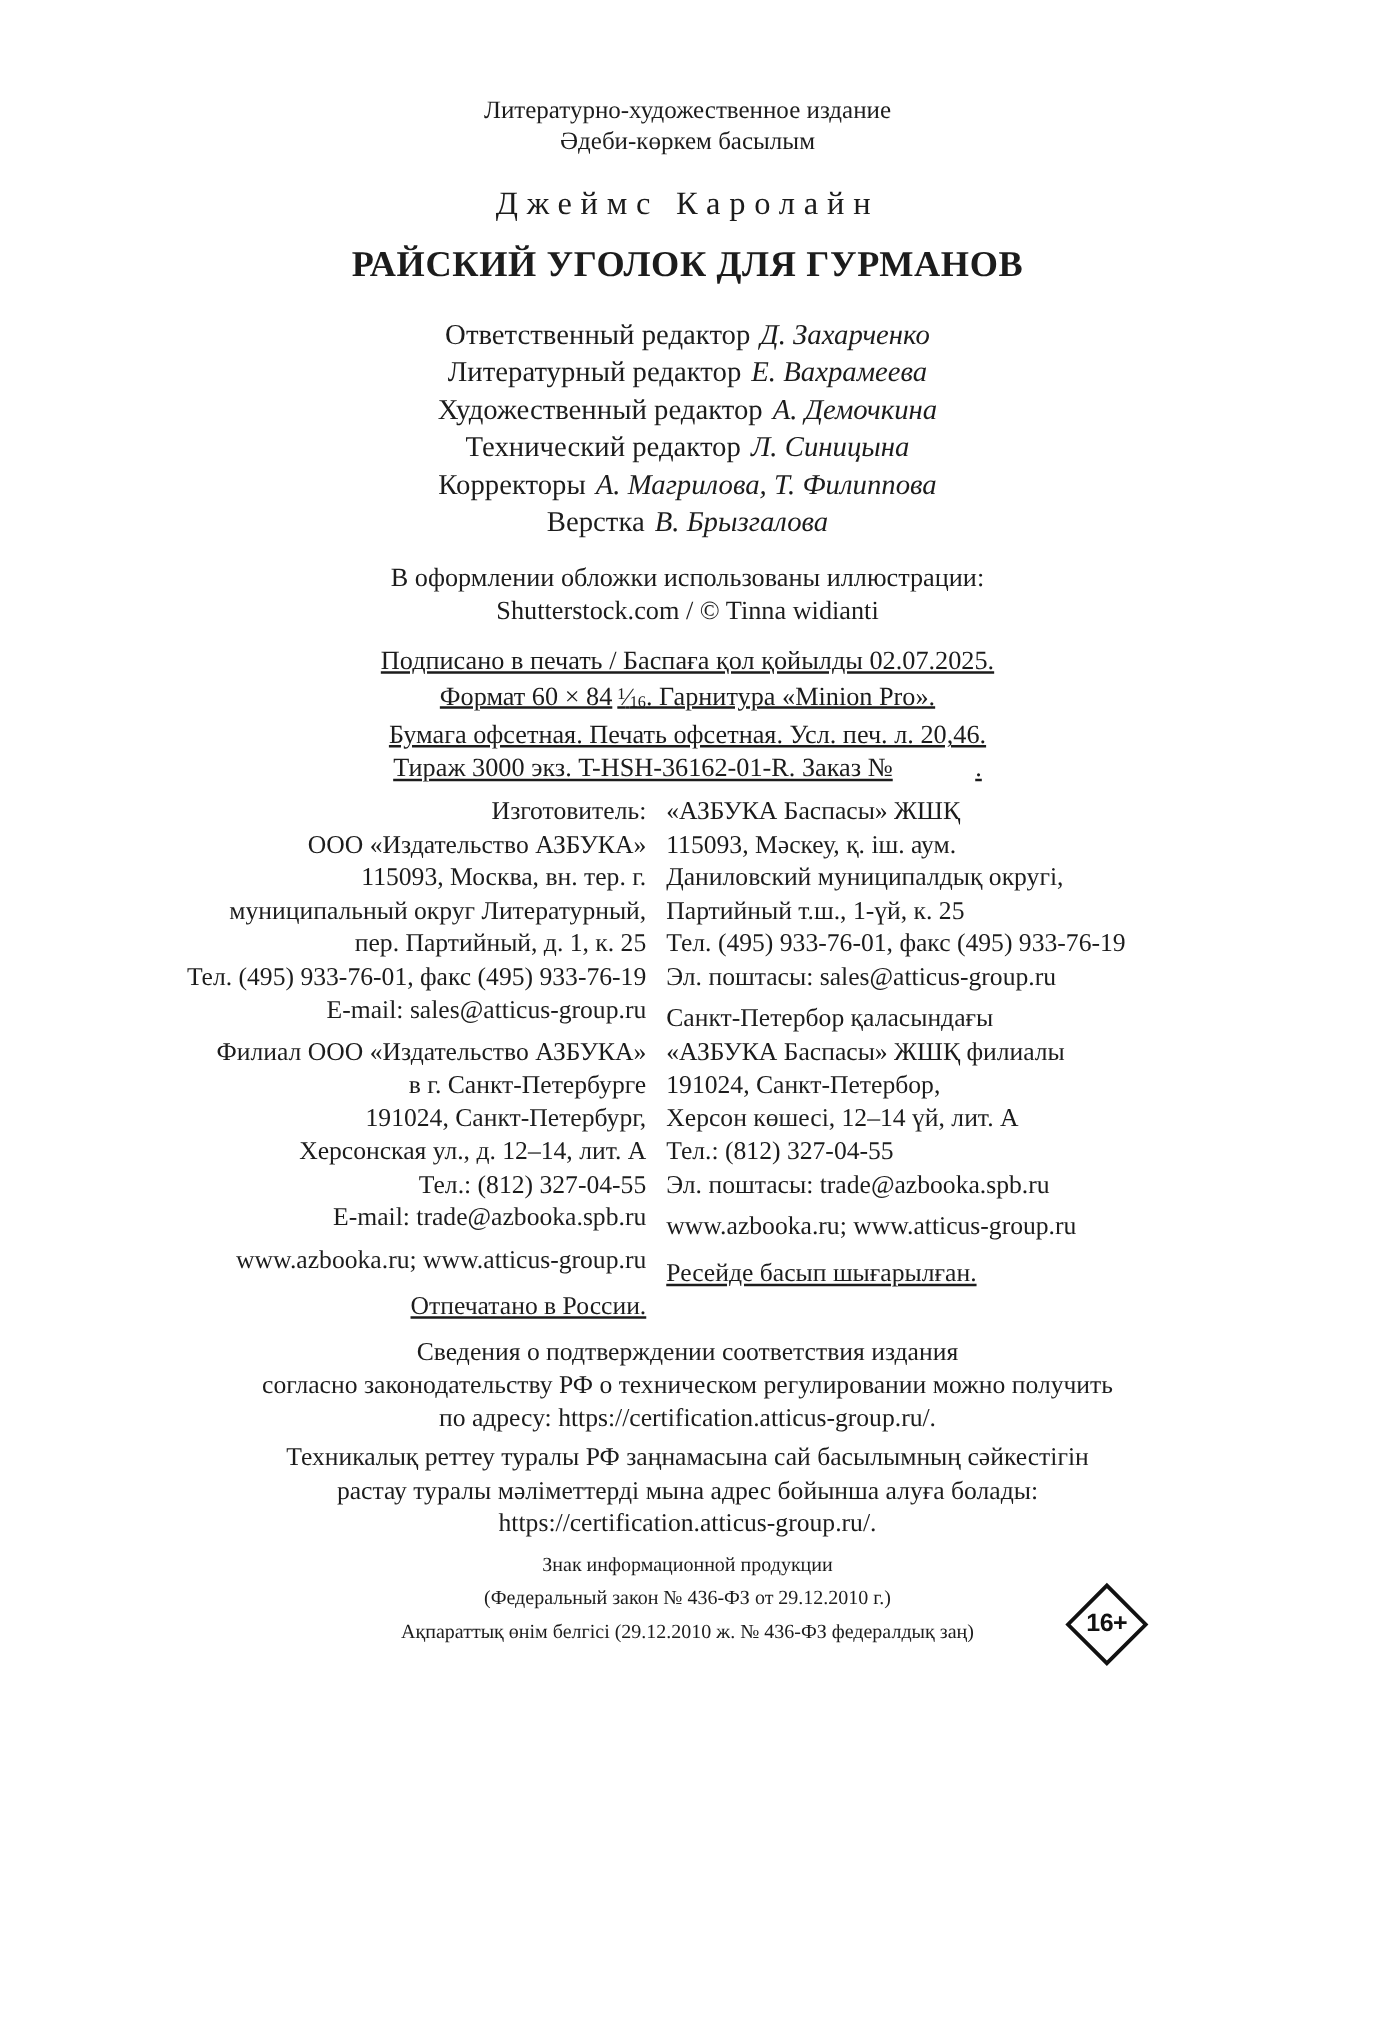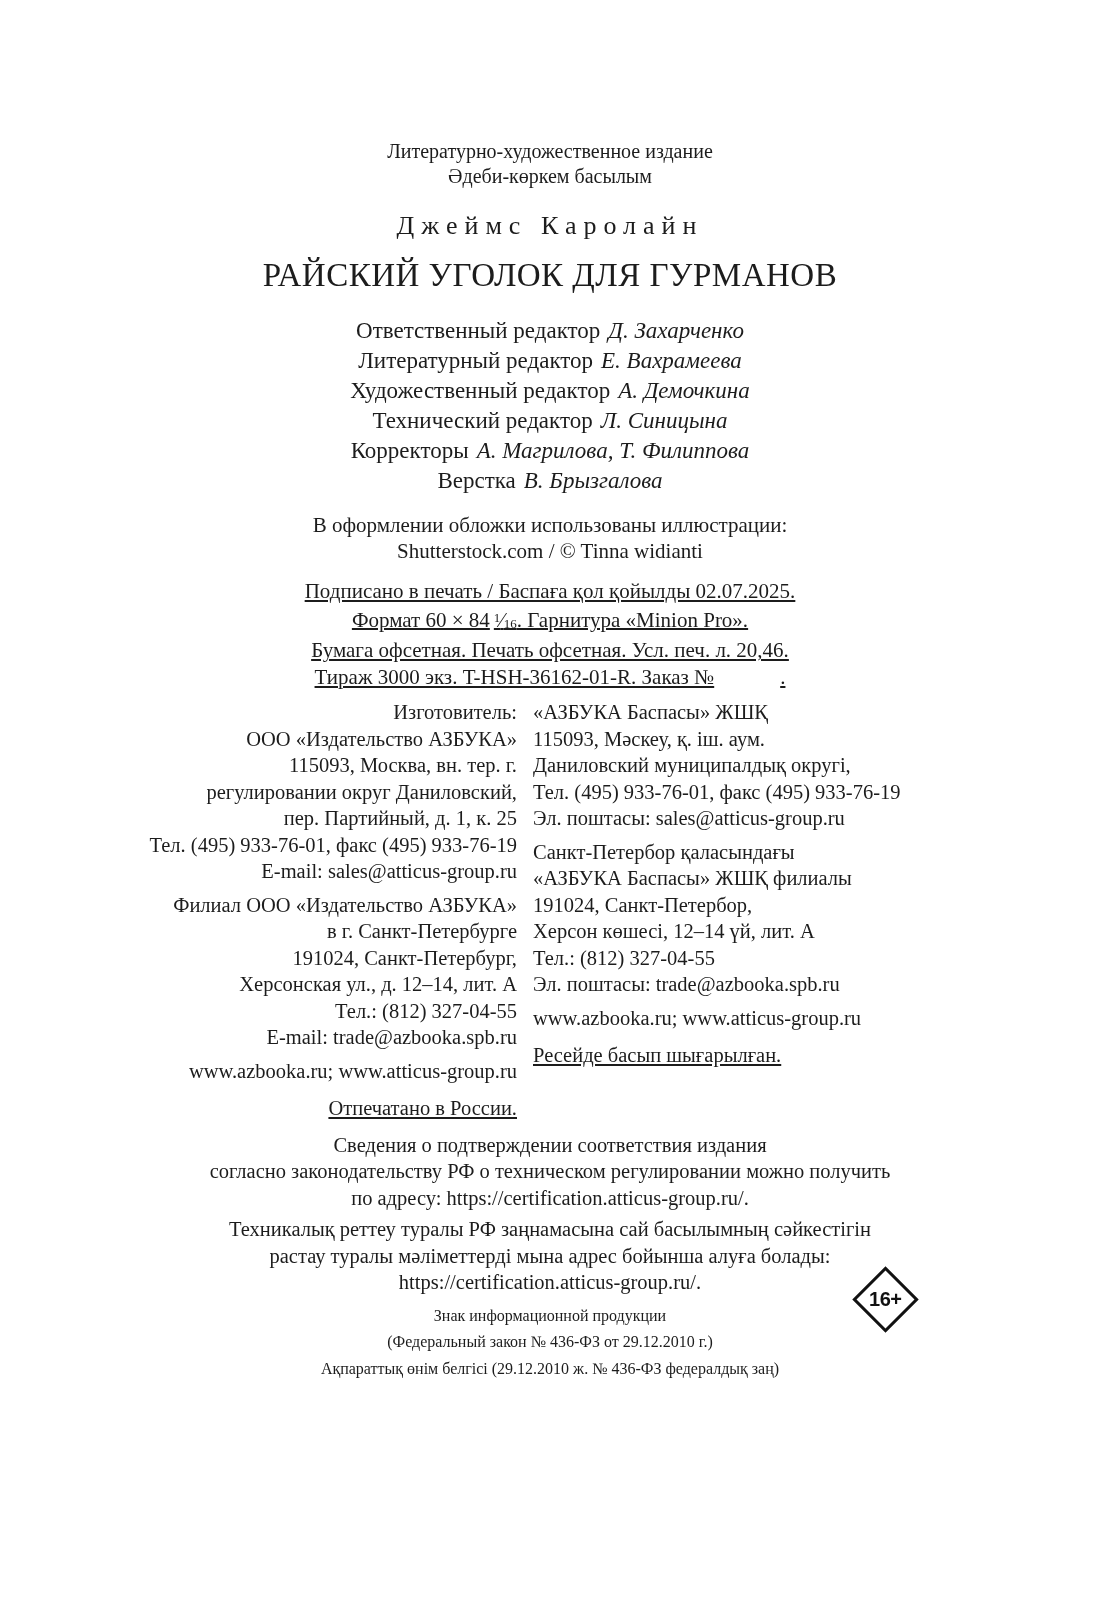--- a/index.html
+++ b/index.html
@@ -7,23 +7,23 @@
     position:relative;
     width:1100px; height:1616px;
     background:#ffffff;
     color:#1c1c1c;
     font-family:"Liberation Serif","DejaVu Serif",serif;
     overflow:hidden;
   }
   .content { width:1092px; margin:0 auto; }
   .center { text-align:center; }
 
-  .edition { padding-top:105px; font-size:20px; line-height:25px;margin-top:34px; }
+  .edition { padding-top:76px; font-size:20px; line-height:25px; }
   .author  { margin-top:21px; font-size:26px; letter-spacing:7px; line-height:32px; }
-  .title   { margin-top:8px; font-size:33px; font-weight:400; letter-spacing:.5px; line-height:50px; }
+  .title   { margin-top:8px; font-size:29px; font-weight:700; letter-spacing:.5px; line-height:50px; }
 
   .staff { margin-top:16px; font-size:23px; line-height:30px; }
   .staff .name { font-style:italic; margin-left:8px; }
 
   .cover { margin-top:16px; font-size:21px; line-height:26px; }
 
   .printinfo { margin-top:14px; font-size:21px; line-height:26.5px;text-decoration:underline; }
   .frac-n { font-size:.62em; vertical-align:.38em; margin-left:4px; }
   .frac-s { font-size:.95em; }
   .frac-d { font-size:.62em; vertical-align:-.12em; }
@@ -91,41 +91,42 @@
       <div>Бумага офсетная. Печать офсетная. Усл. печ. л. 20,46.</div>
       <div><span>Тираж 3000 экз. T-HSH-36162-01-R. Заказ №</span><span class="order-gap"></span><span>.</span></div>
     </div>
 
     <div class="columns">
       <div class="col col-left">
         <div class="group">
           <div>Изготовитель:</div>
           <div>ООО «Издательство АЗБУКА»</div>
           <div>115093, Москва, вн. тер. г.</div>
-          <div>регулировании округ Даниловский,</div>
+          <div>муниципальный округ Литературный,</div>
           <div>пер. Партийный, д. 1, к. 25</div>
           <div>Тел. (495) 933-76-01, факс (495) 933-76-19</div>
           <div>E-mail: sales@atticus-group.ru</div>
         </div>
         <div class="group">
           <div>Филиал ООО «Издательство АЗБУКА»</div>
           <div>в г. Санкт-Петербурге</div>
           <div>191024, Санкт-Петербург,</div>
           <div>Херсонская ул., д. 12–14, лит. А</div>
           <div>Тел.: (812) 327-04-55</div>
           <div>E-mail: trade@azbooka.spb.ru</div>
         </div>
         <div class="group">www.azbooka.ru; www.atticus-group.ru</div>
         <div class="group group-printed">Отпечатано в России.</div>
       </div>
       <div class="col col-right">
         <div class="group">
           <div>«АЗБУКА Баспасы» ЖШҚ</div>
           <div>115093, Мәскеу, қ. іш. аум.</div>
           <div>Даниловский муниципалдық округі,</div>
+          <div>Партийный т.ш., 1-үй, к. 25</div>
           <div>Тел. (495) 933-76-01, факс (495) 933-76-19</div>
           <div>Эл. поштасы: sales@atticus-group.ru</div>
         </div>
         <div class="group">
           <div>Санкт-Петербор қаласындағы</div>
           <div>«АЗБУКА Баспасы» ЖШҚ филиалы</div>
           <div>191024, Санкт-Петербор,</div>
           <div>Херсон көшесі, 12–14 үй, лит. А</div>
           <div>Тел.: (812) 327-04-55</div>
           <div>Эл. поштасы: trade@azbooka.spb.ru</div>

